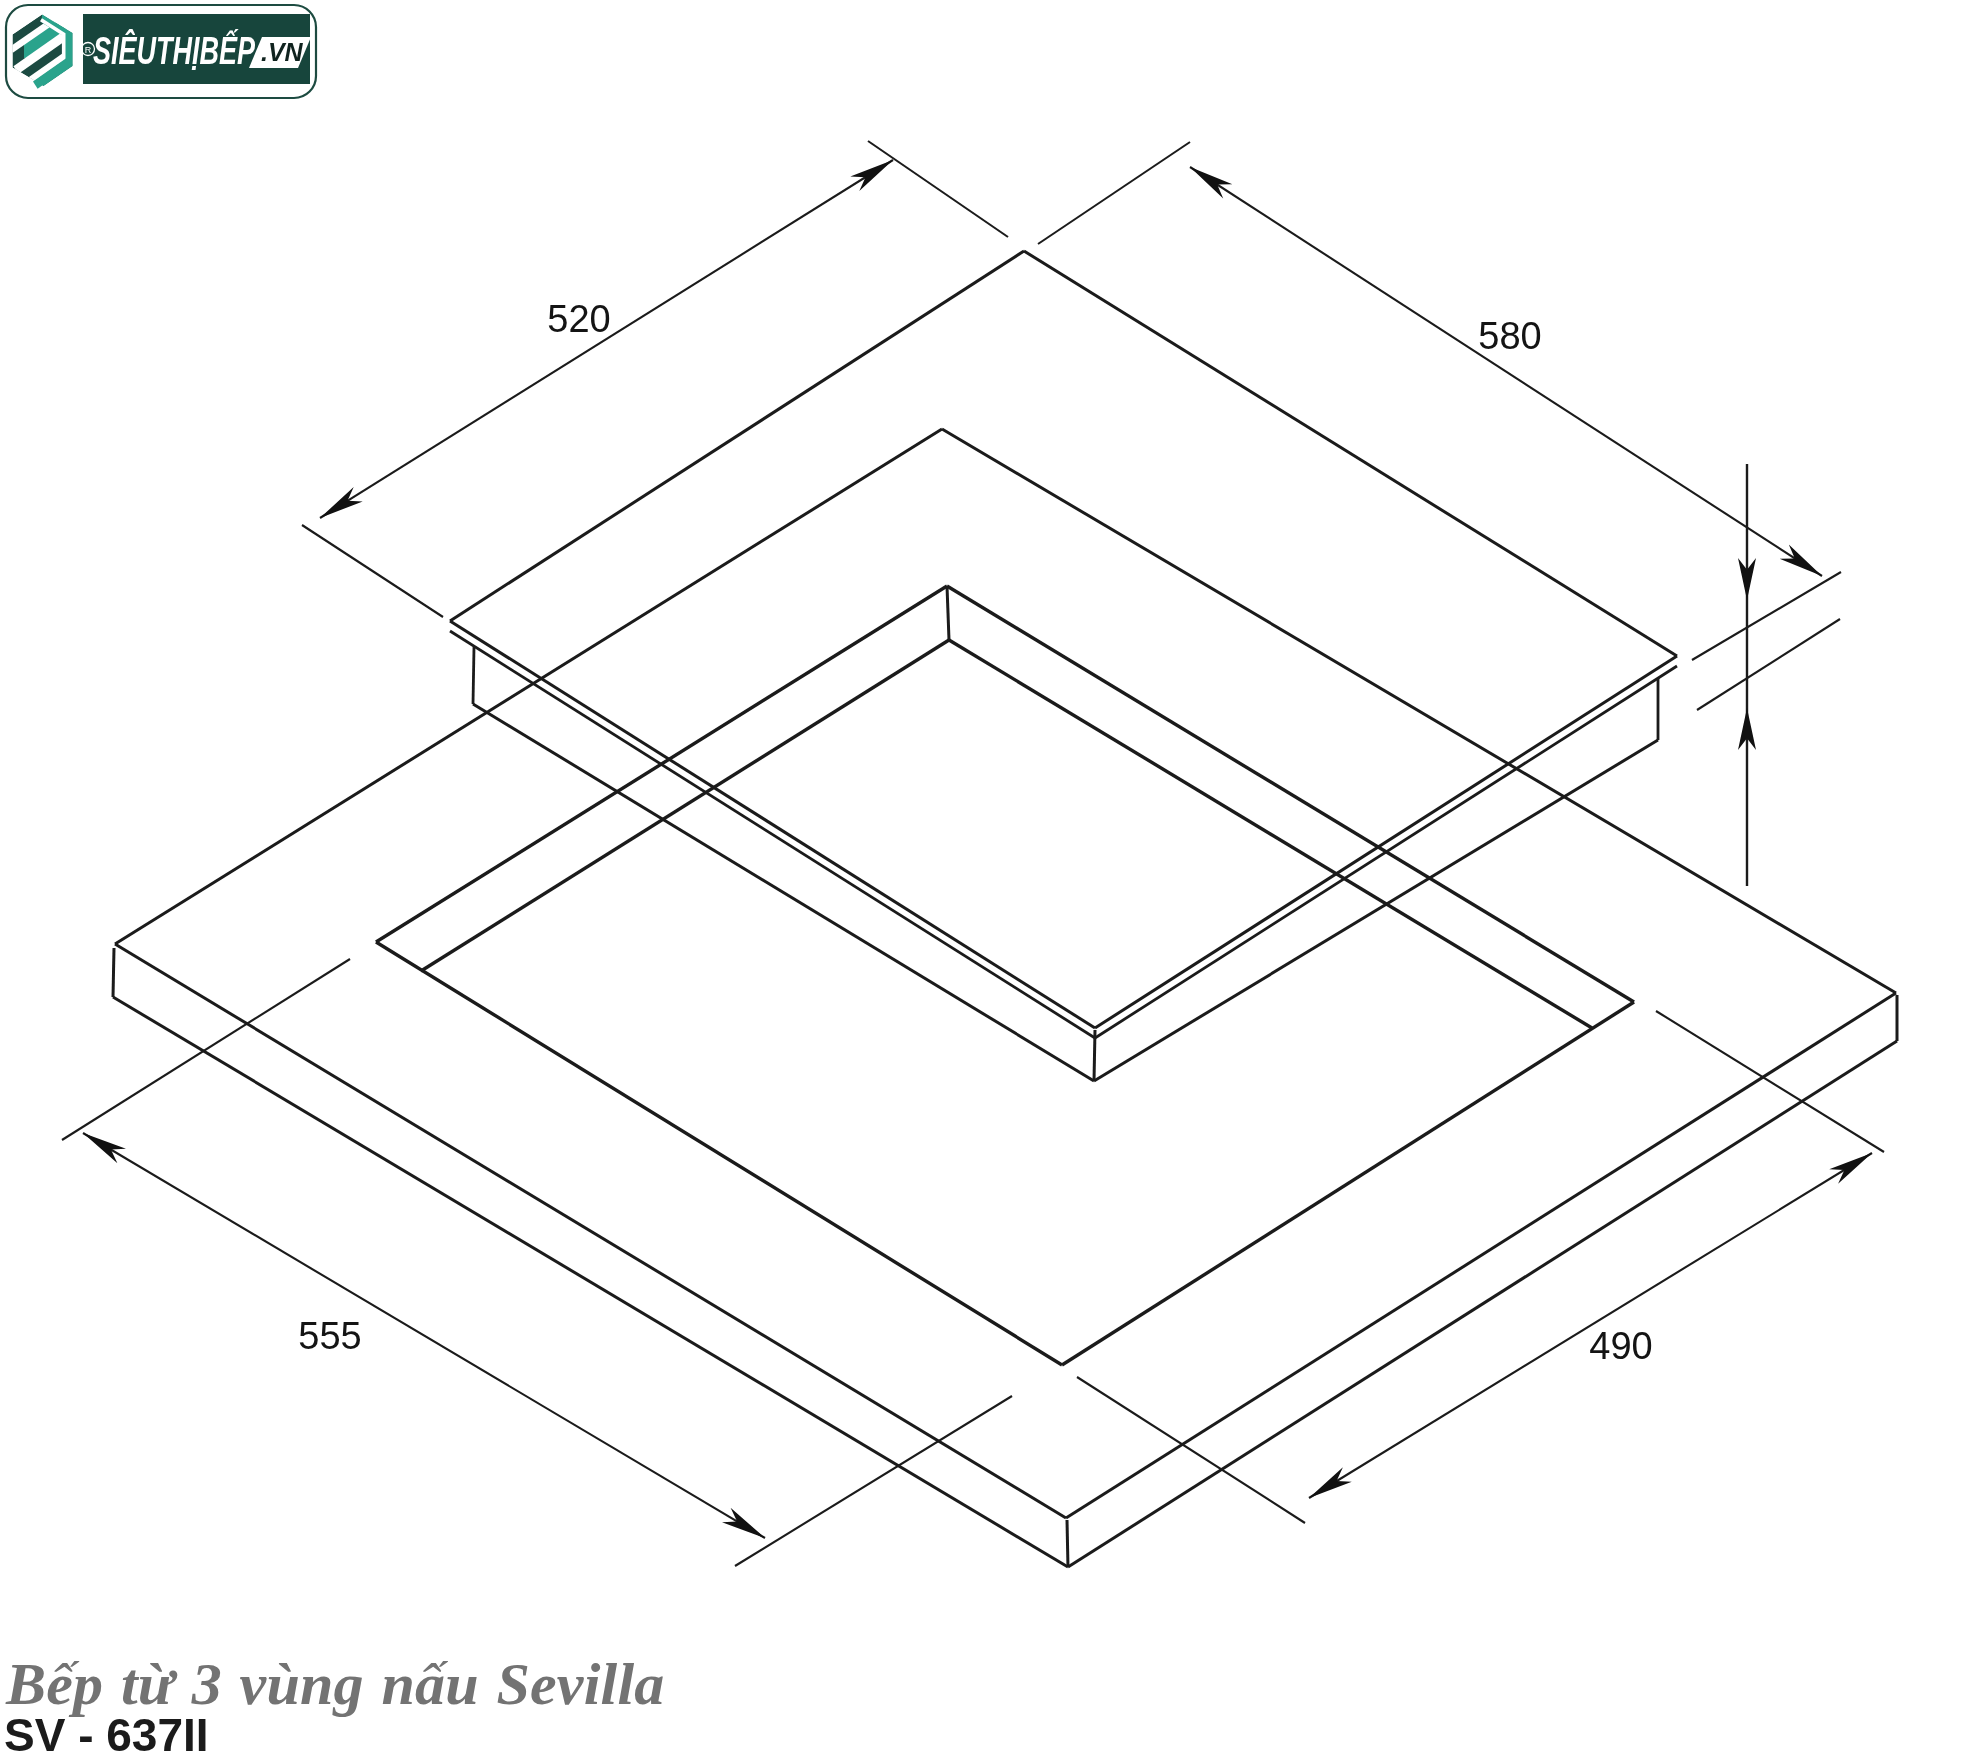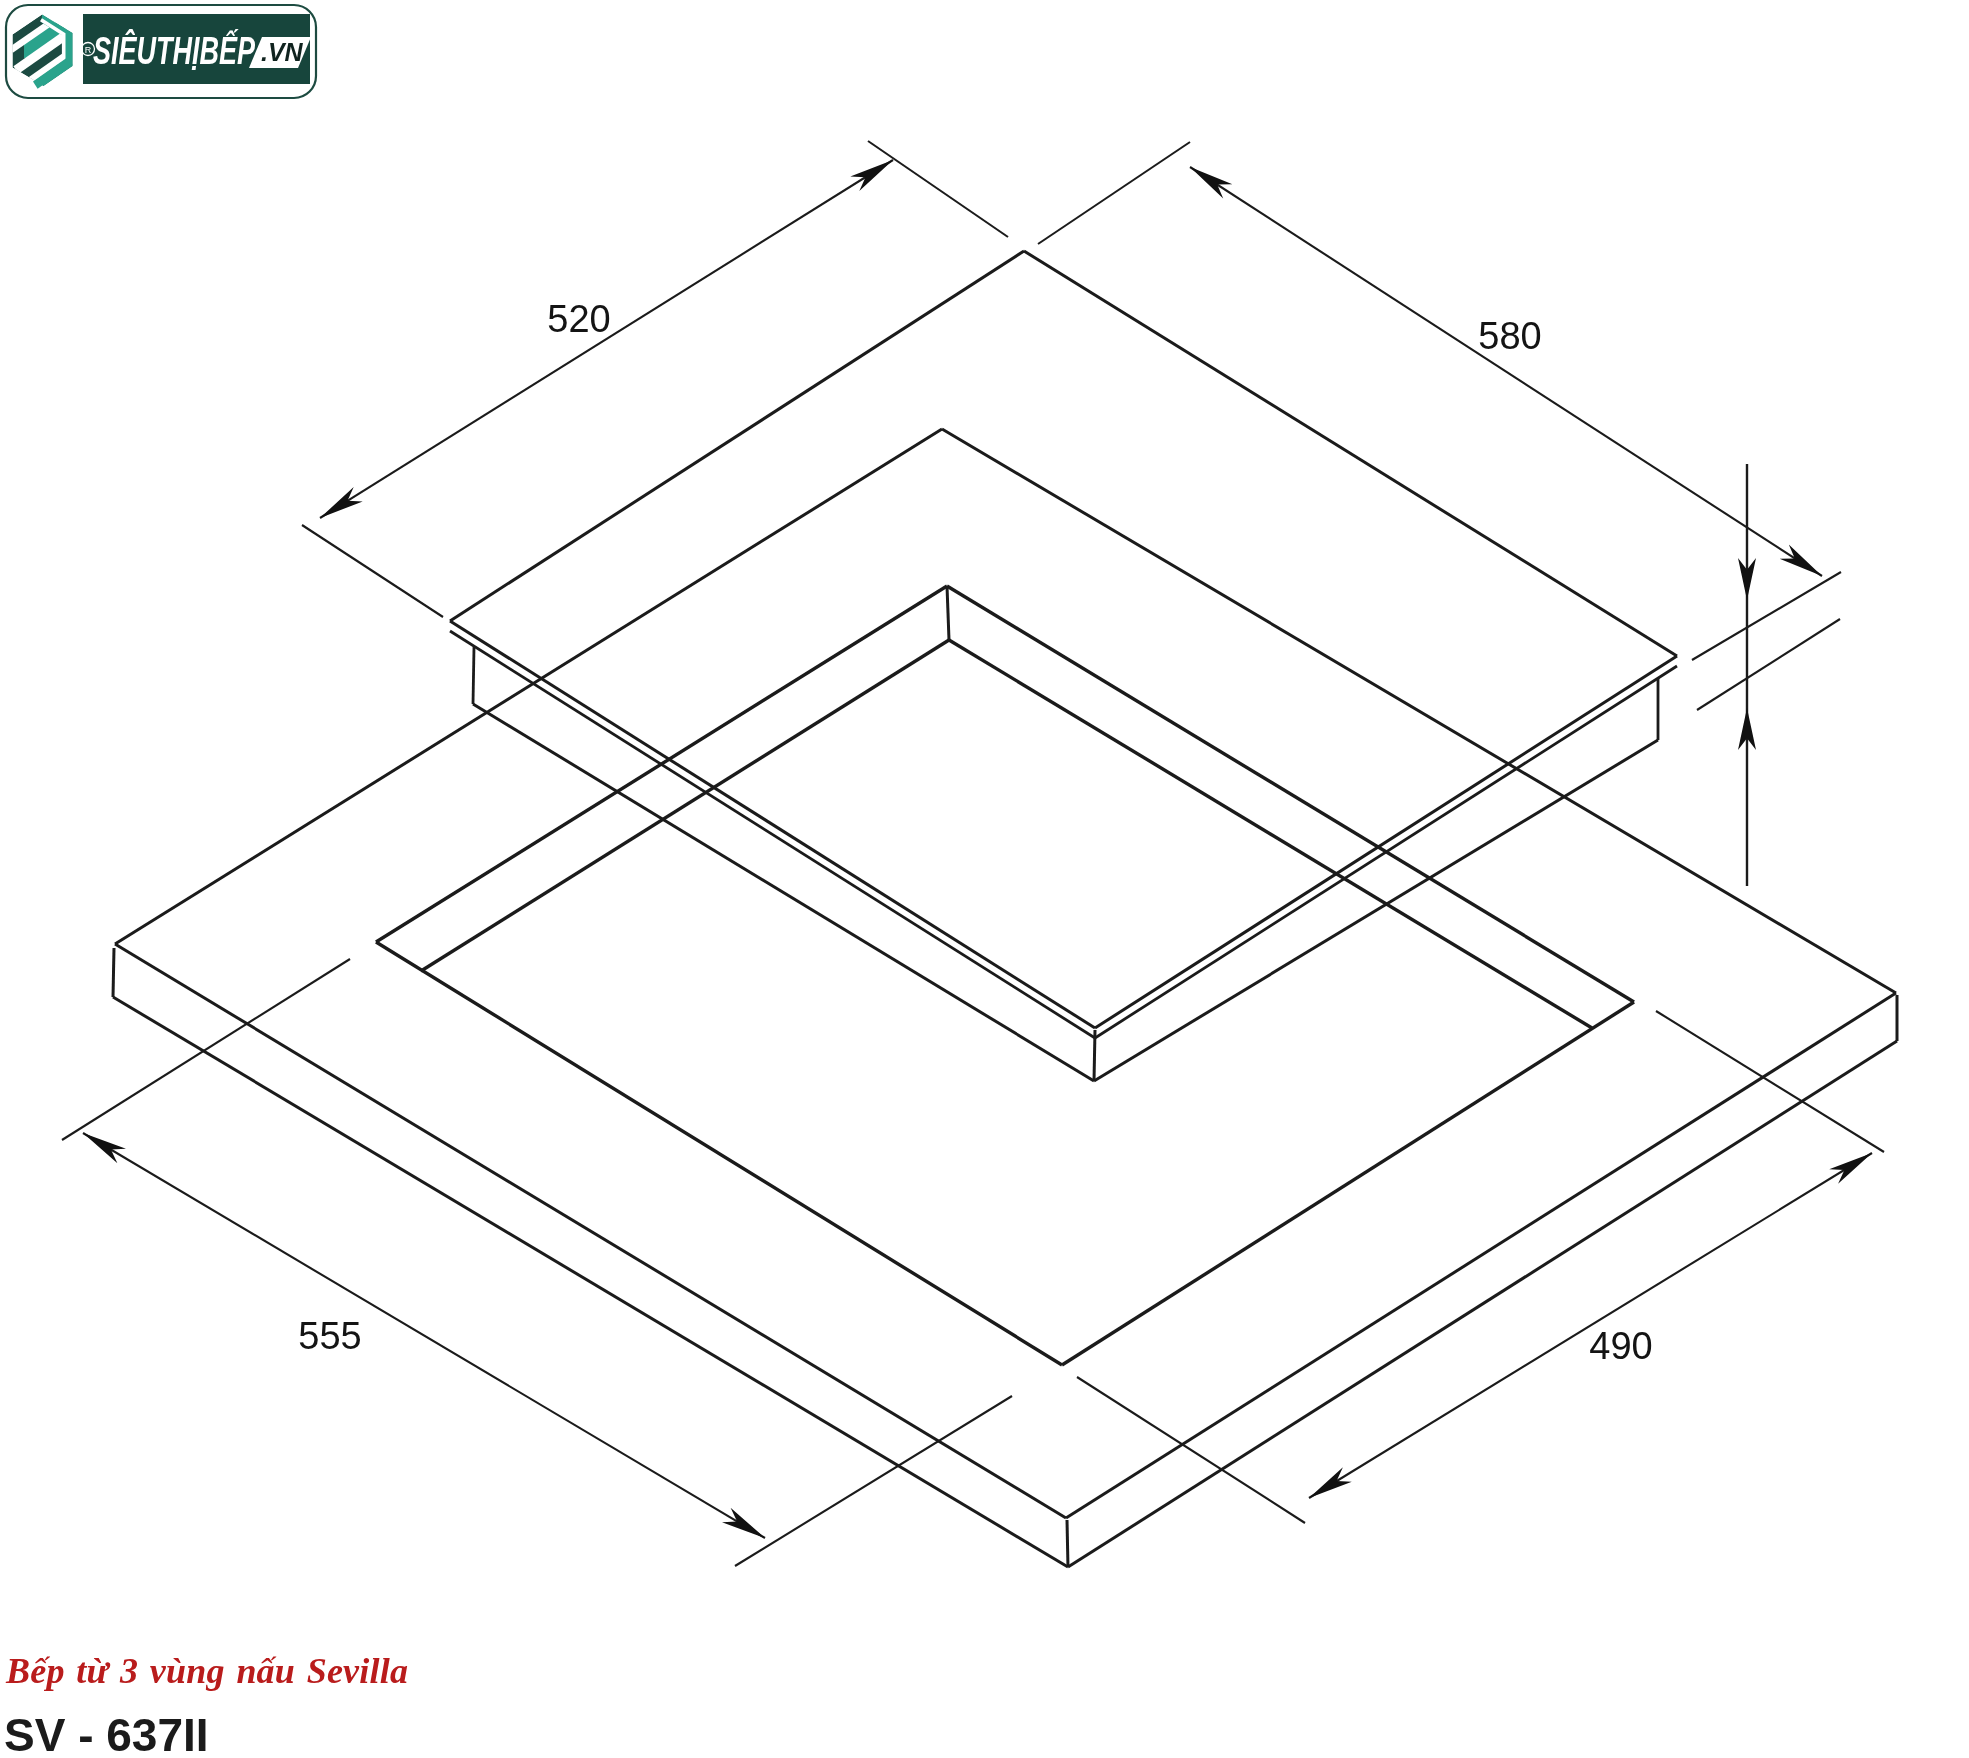--- a/index.html
+++ b/index.html
@@ -1,18 +1,18 @@
 <!DOCTYPE html>
 <html><head>
 <meta charset="utf-8">
 <style>
 text{-webkit-font-smoothing:antialiased;}
 html,body{margin:0;padding:0;background:#fff;width:1969px;height:1758px;overflow:hidden;}
 div{-webkit-font-smoothing:antialiased;}
-.cap1{position:absolute;left:6px;top:1650px;font-family:"Liberation Serif",serif;font-style:italic;font-weight:700;font-size:36px;letter-spacing:0.2px;word-spacing:2.5px;color:#b91c1c;white-space:pre;}
+.cap1{position:absolute;left:6px;top:1650px;font-family:"Liberation Serif",serif;font-style:italic;font-weight:700;font-size:60px;letter-spacing:0.2px;word-spacing:2.5px;color:#737373;white-space:pre;}
 .cap2{position:absolute;left:4px;top:1708px;font-family:"Liberation Sans",sans-serif;font-weight:700;font-size:46px;color:#1b1b1b;white-space:pre;}
 </style>
 </head>
 <body>
 <svg width="1969" height="1758" viewBox="0 0 1969 1758" xmlns="http://www.w3.org/2000/svg" style="position:absolute;left:0;top:0">
 
 <rect x="6" y="5" width="310" height="93" rx="22" fill="#fff" stroke="#1d4b41" stroke-width="2.2"></rect>
 
 <g>
 <defs>

